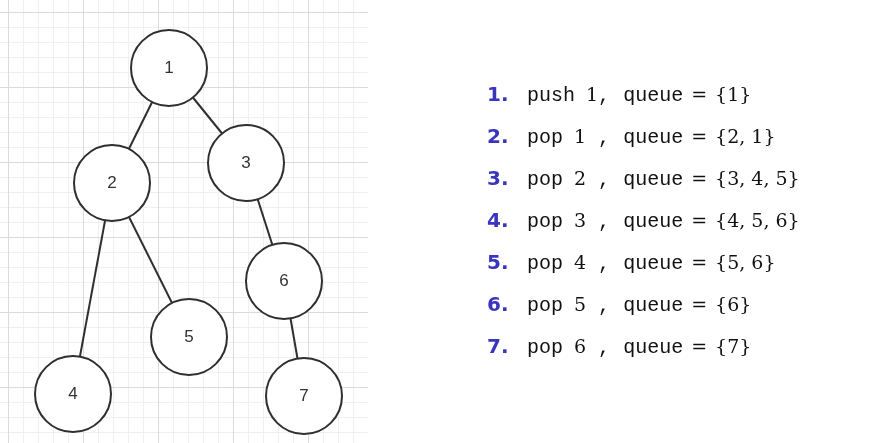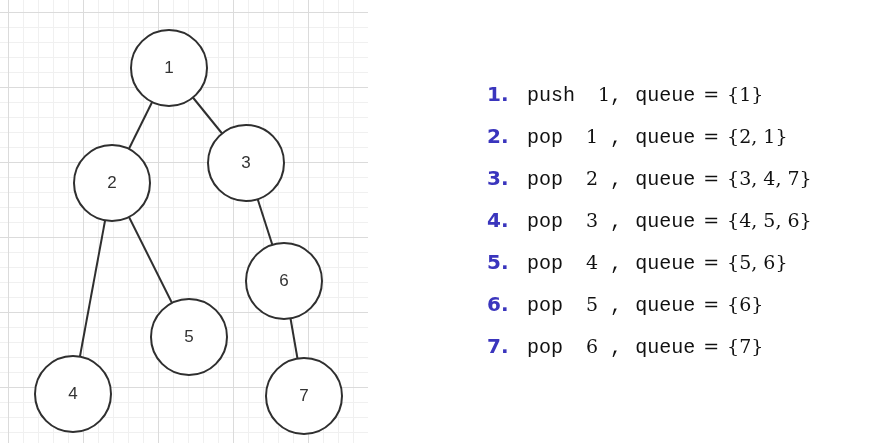--- a/index.html
+++ b/index.html
@@ -56,21 +56,21 @@
     display: inline-block;
     width: 40px;
     font-family: "DejaVu Sans", sans-serif;
     font-weight: bold;
     font-size: 20px;
   }
   .op, .sep, .qlabel {
     font-family: "Liberation Mono", monospace;
     font-size: 20px;
   }
-  .op { margin-right: 23px; }
+  .op { margin-right: 11px; }
   .sep { margin-right: 13px; }
   .arg, .eq, .set {
     font-family: "DejaVu Serif", serif;
     font-size: 19px;
   }
   .eq { margin: 0 8px; }
 </style>
 </head>
 <body>
 
@@ -110,21 +110,21 @@
     </div>
 
   <div class="steps">
     <div class="step">
       <span class="marker" style="color: rgb(58, 53, 189);">1.</span><span class="op">push</span><span class="arg">1</span><span class="sep">,</span><span class="qlabel">queue</span><span class="eq">=</span><span class="set">{1}</span>
     </div>
     <div class="step">
       <span class="marker" style="color: rgb(58, 53, 189);">2.</span><span class="op">pop</span><span class="arg">1</span><span class="sep"> ,</span><span class="qlabel">queue</span><span class="eq">=</span><span class="set">{2, 1}</span>
     </div>
     <div class="step">
-      <span class="marker" style="color: rgb(58, 53, 189);">3.</span><span class="op">pop</span><span class="arg">2</span><span class="sep"> ,</span><span class="qlabel">queue</span><span class="eq">=</span><span class="set">{3, 4, 7}</span>
+      <span class="marker" style="color: rgb(58, 53, 189);">3.</span><span class="op">pop</span><span class="arg">2</span><span class="sep"> ,</span><span class="qlabel">queue</span><span class="eq">=</span><span class="set">{3, 4, 5}</span>
     </div>
     <div class="step">
       <span class="marker" style="color: rgb(58, 53, 189);">4.</span><span class="op">pop</span><span class="arg">3</span><span class="sep"> ,</span><span class="qlabel">queue</span><span class="eq">=</span><span class="set">{4, 5, 6}</span>
     </div>
     <div class="step">
       <span class="marker" style="color: rgb(58, 53, 189);">5.</span><span class="op">pop</span><span class="arg">4</span><span class="sep"> ,</span><span class="qlabel">queue</span><span class="eq">=</span><span class="set">{5, 6}</span>
     </div>
     <div class="step">
       <span class="marker" style="color: rgb(58, 53, 189);">6.</span><span class="op">pop</span><span class="arg">5</span><span class="sep"> ,</span><span class="qlabel">queue</span><span class="eq">=</span><span class="set">{6}</span>
     </div>

